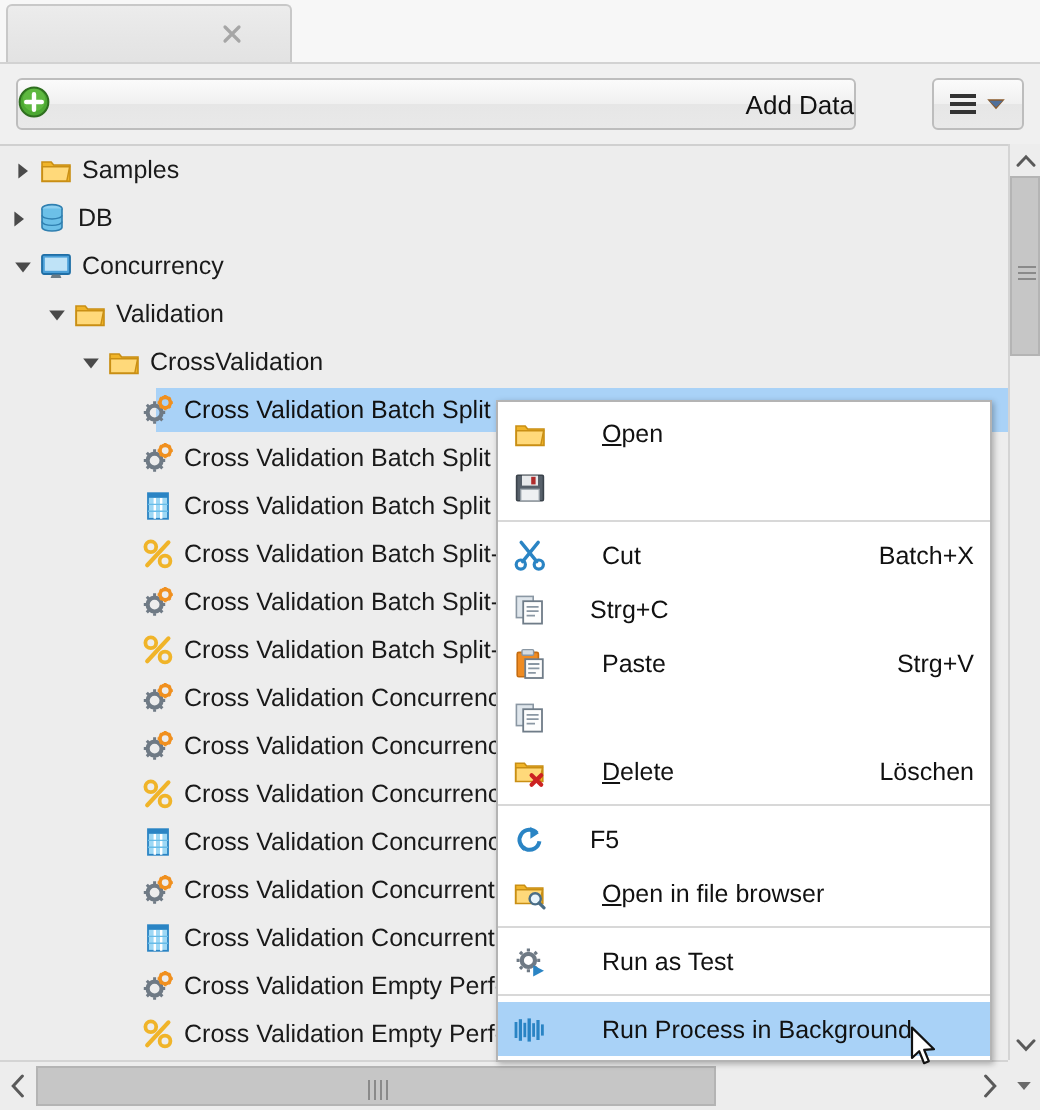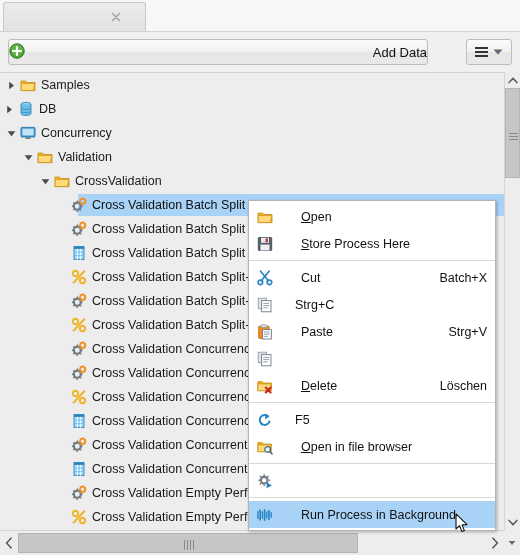--- a/index.html
+++ b/index.html
@@ -447,21 +447,20 @@
           </svg></span>
         <span class="mlbl"><span class="u">O</span>pen</span>
       </div>
       <div class="mi">
         <span class="mico"><svg width="16" height="16" viewBox="0 0 16 16">
             <rect x="1.3" y="1.6" width="13.4" height="12.8" rx=".6" fill="#57606a" stroke="#3b434b" stroke-width=".8"></rect>
             <rect x="4" y="1.8" width="8" height="5" fill="#e8eaec"></rect>
             <rect x="8.6" y="2.4" width="2.2" height="3.8" fill="#b02c2c"></rect>
             <rect x="3.4" y="8.6" width="9.2" height="5.8" fill="#eef0f2" stroke="#9aa3ab" stroke-width=".6"></rect>
           </svg></span>
-        <span class="mlbl"><span class="u">S</span>tore Process Here</span>
       </div>
       <div class="msep"></div>
       <div class="mi">
         <span class="mico"><svg width="16" height="16" viewBox="0 0 16 16">
             <circle cx="3.4" cy="12.3" r="2.3" fill="none" stroke="#2a84c4" stroke-width="1.6"></circle>
             <circle cx="12.4" cy="12.3" r="2.3" fill="none" stroke="#2a84c4" stroke-width="1.6"></circle>
             <path d="M12.1 1.2 L4.3 10.8 M3.6 1.2 L11.4 10.8" stroke="#2a84c4" stroke-width="1.7" stroke-linecap="round"></path>
           </svg></span>
         <span class="mlbl">Cut</span>
         <span class="macc">Batch+X</span>
@@ -520,20 +519,21 @@
       </div>
       <div class="msep"></div>
       <div class="mi">
         <span class="mico"><svg width="16" height="16" viewBox="0 0 16 16">
             <circle cx="7.2" cy="7.2" r="3.3" fill="none" stroke="#6f7a85" stroke-width="2.1"></circle>
             <g stroke="#6f7a85" stroke-width="1.6">
               <path d="M7.2 1.3 v1.5 M7.2 11.6 v1.5 M1.3 7.2 h1.5 M11.6 7.2 h1.5 M3 3 l1.1 1.1 M10.3 10.3 l1.1 1.1 M11.4 3 l-1.1 1.1 M4.1 10.3 l-1.1 1.1"></path>
             </g>
             <path d="M9.6 9.6 L15 12.4 L9.6 15.2 Z" fill="#2a84c4"></path>
           </svg></span>
+        <span class="mlbl">Run as Test</span>
       </div>
       <div class="msep"></div>
       <div class="mi hot">
         <span class="mico"><svg width="16" height="16" viewBox="0 0 16 16">
             <g stroke="#2a84c4">
               <path d="M1 4 v8" stroke-width="1.4"></path>
               <path d="M3.2 2.6 v10.8" stroke-width="1.6"></path>
               <path d="M5.4 4.4 v7.2" stroke-width="1.4"></path>
               <path d="M7.6 2.2 v11.6" stroke-width="1.7"></path>
               <path d="M9.8 4.6 v6.8" stroke-width="1.4"></path>

